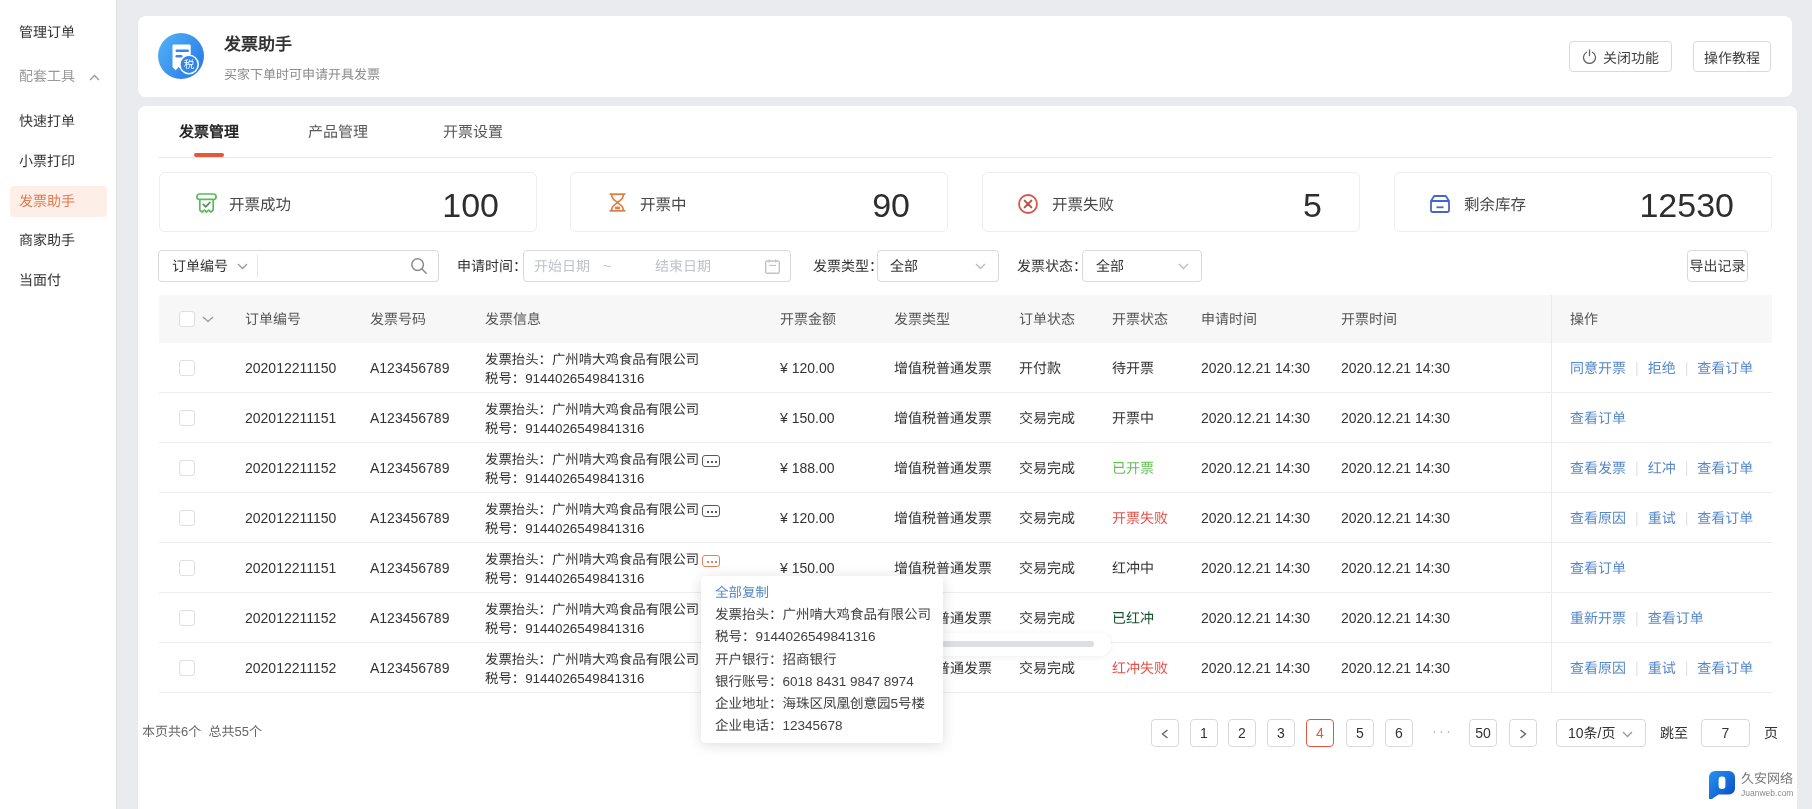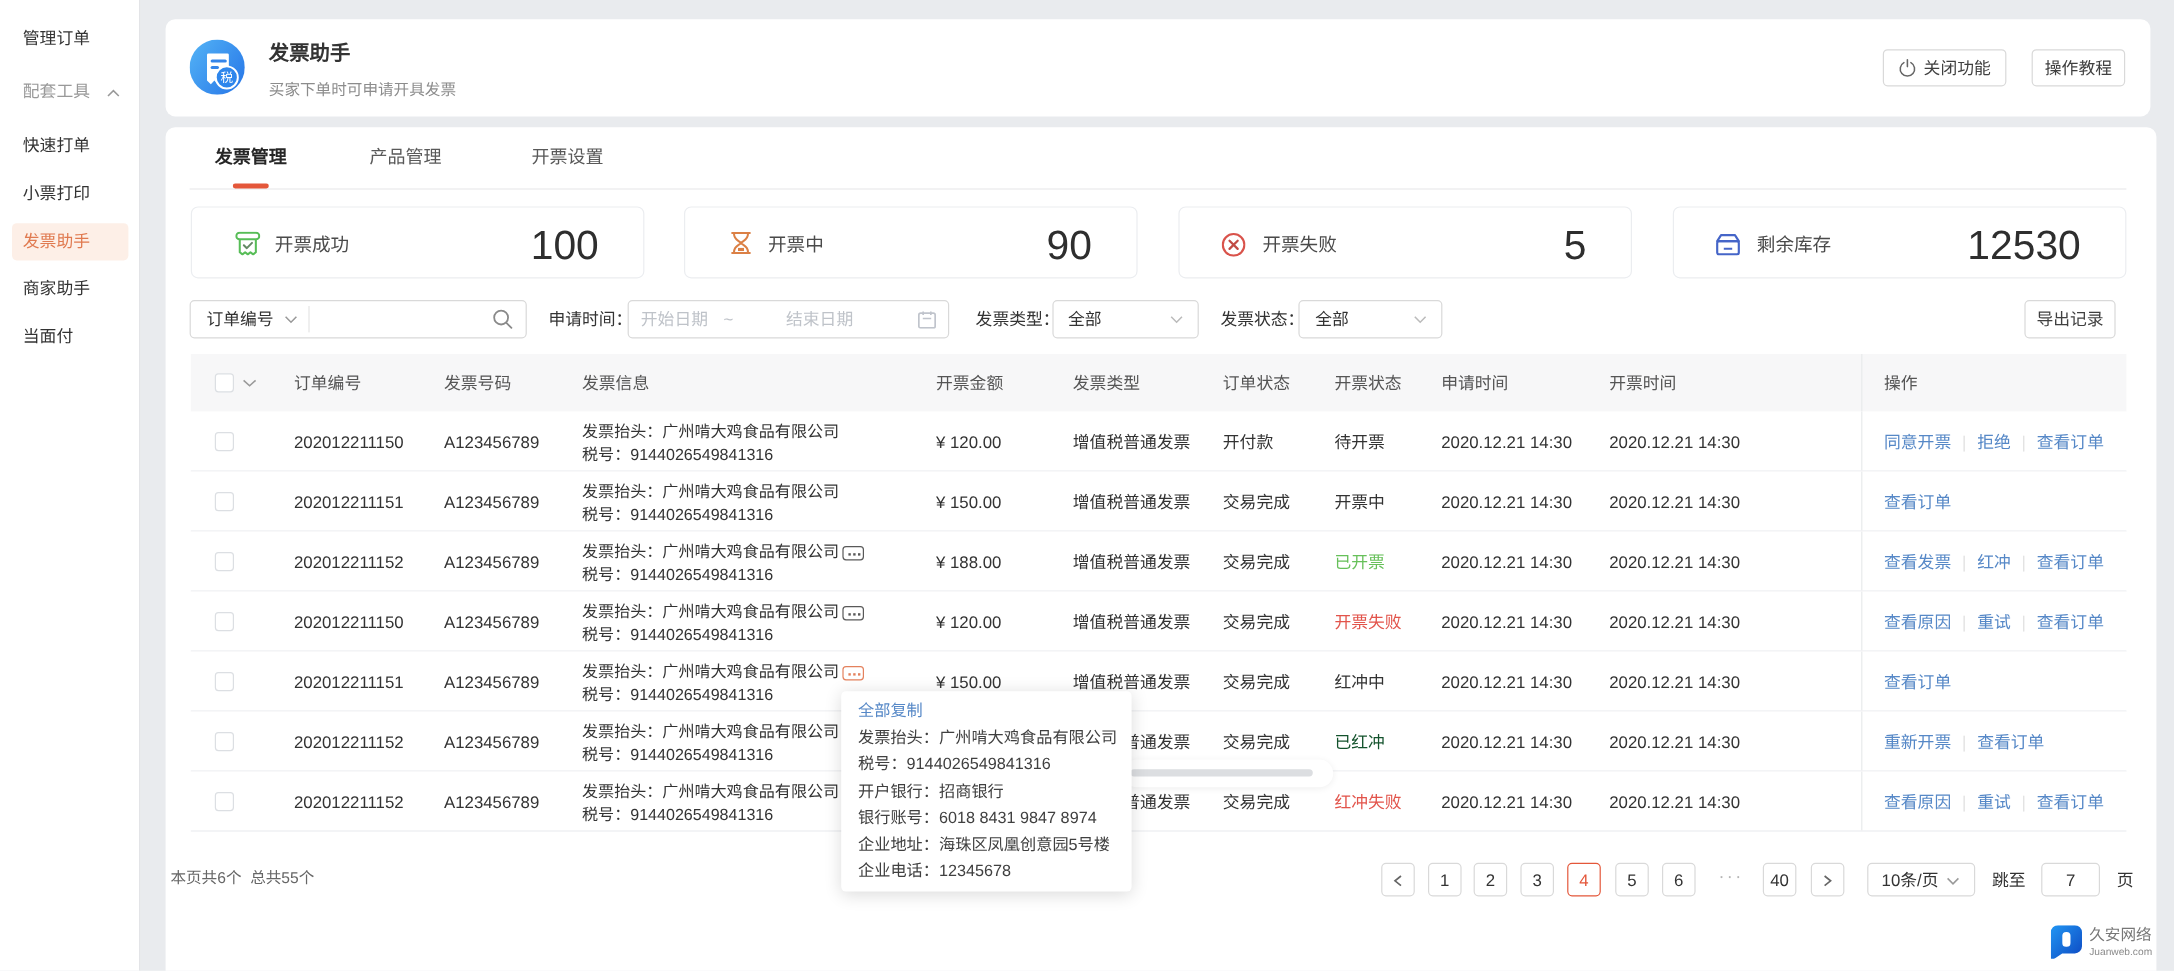--- a/index.html
+++ b/index.html
@@ -176,21 +176,21 @@
 <div class="flabel" style="left:890px;">全部</div>
 <svg style="position:absolute;left:975px;top:263px;" width="11" height="7" viewBox="0 0 11 7">
     <polyline points="1,1 5.5,5.5 10,1" fill="none" stroke="#bbb" stroke-width="1.3"></polyline>
   </svg>
 <div class="flabel" style="left:1017px;">发票状态：</div>
 <div class="fbox" style="left:1082px;width:120px;"></div>
 <div class="flabel" style="left:1096px;">全部</div>
 <svg style="position:absolute;left:1178px;top:263px;" width="11" height="7" viewBox="0 0 11 7">
     <polyline points="1,1 5.5,5.5 10,1" fill="none" stroke="#bbb" stroke-width="1.3"></polyline>
   </svg>
-<div class="fbox" style="left:1687px;width:76px;text-align:center;line-height:30px;font-size:14px;color:#404040;">导出记录</div>
+<div class="fbox" style="left:1687px;width:61px;text-align:center;line-height:30px;font-size:14px;color:#404040;">导出记录</div>
 
 <div id="thead">
   <div class="cb" style="top:16px;"></div>
   <svg style="position:absolute;left:43px;top:21px;" width="12" height="7" viewBox="0 0 12 7">
       <polyline points="1,1 6,5.5 11,1" fill="none" stroke="#999" stroke-width="1.3"></polyline>
     </svg>
   <div class="hcell c1">订单编号</div>
   <div class="hcell c2">发票号码</div>
   <div class="hcell c3">发票信息</div>
   <div class="hcell c4">开票金额</div>
@@ -357,21 +357,21 @@
       <polyline points="6.5,1 1.5,5 6.5,9" fill="none" stroke="#666" stroke-width="1.4"></polyline>
     </svg>
   </div>
 <div class="pbtn" style="left:1190px;">1</div>
 <div class="pbtn" style="left:1228px;">2</div>
 <div class="pbtn" style="left:1267px;">3</div>
 <div class="pbtn on" style="left:1306px;">4</div>
 <div class="pbtn" style="left:1346px;">5</div>
 <div class="pbtn" style="left:1385px;">6</div>
 <div style="position:absolute;left:1424px;top:719px;width:37px;height:28px;text-align:center;line-height:24px;color:#b5b5b5;font-size:15px;letter-spacing:2px;">···</div>
-<div class="pbtn" style="left:1469px;">40</div>
+<div class="pbtn" style="left:1469px;">50</div>
 <div class="pbtn" style="left:1509px;">
     <svg style="margin:9px auto 0;" width="8" height="10" viewBox="0 0 8 10">
       <polyline points="1.5,1 6.5,5 1.5,9" fill="none" stroke="#666" stroke-width="1.4"></polyline>
     </svg>
   </div>
 <div class="pbtn" style="left:1556px;width:90px;text-align:left;padding-left:11px;">10条/页</div>
 <svg style="position:absolute;left:1622px;top:731px;" width="11" height="7" viewBox="0 0 11 7">
     <polyline points="1,1 5.5,5.5 10,1" fill="none" stroke="#999" stroke-width="1.3"></polyline>
   </svg>
 <div style="position:absolute;left:1660px;top:723px;font-size:14px;color:#333;line-height:20px;">跳至</div>

